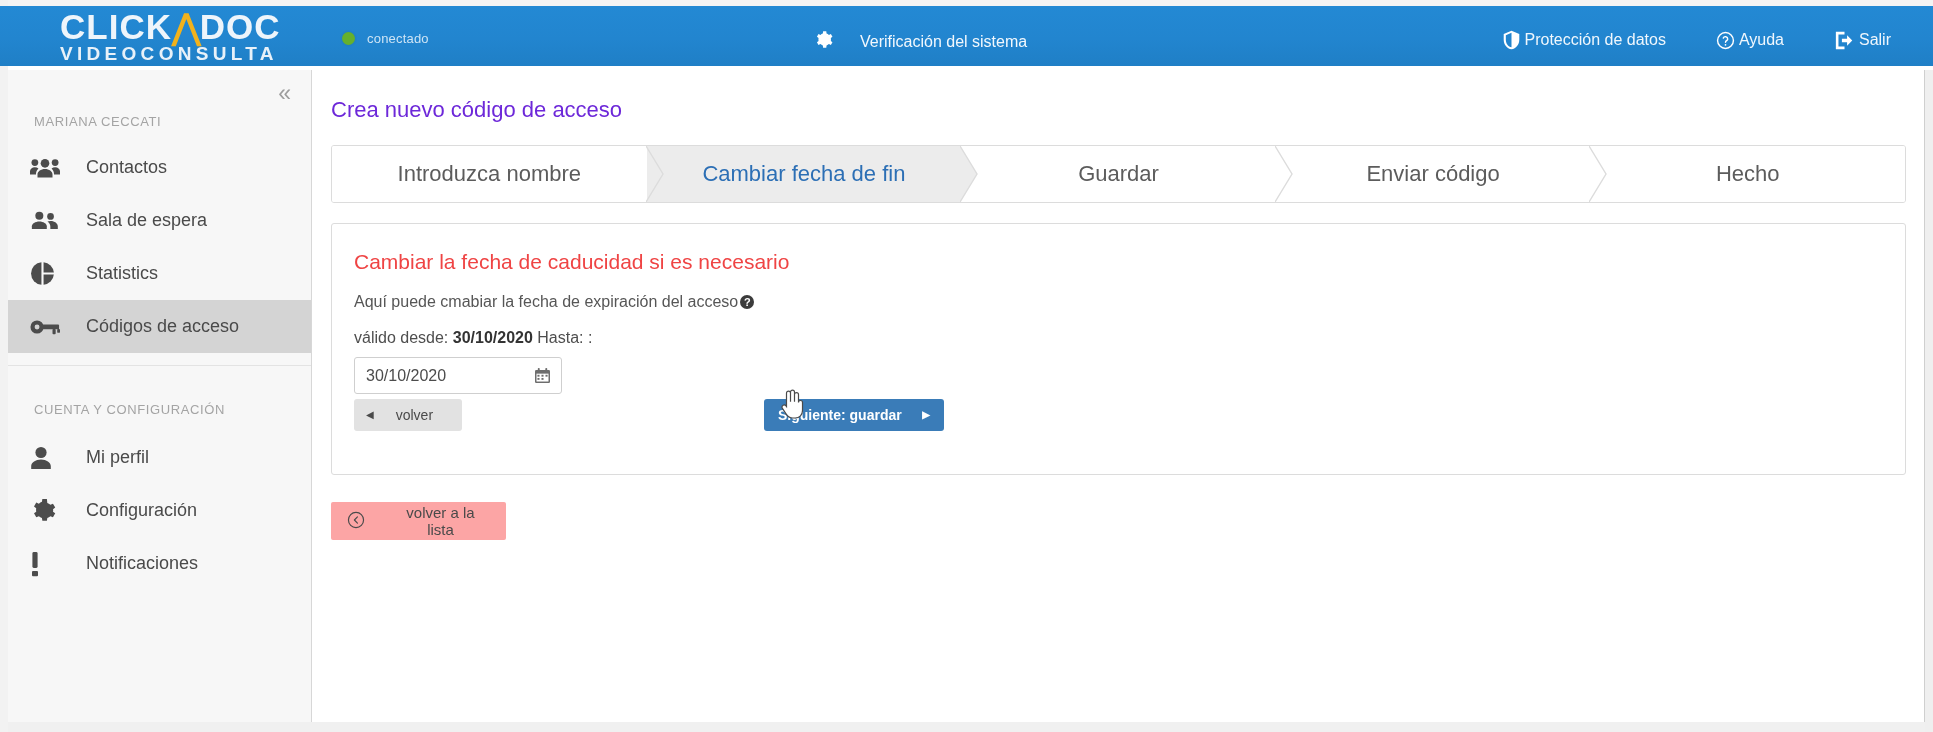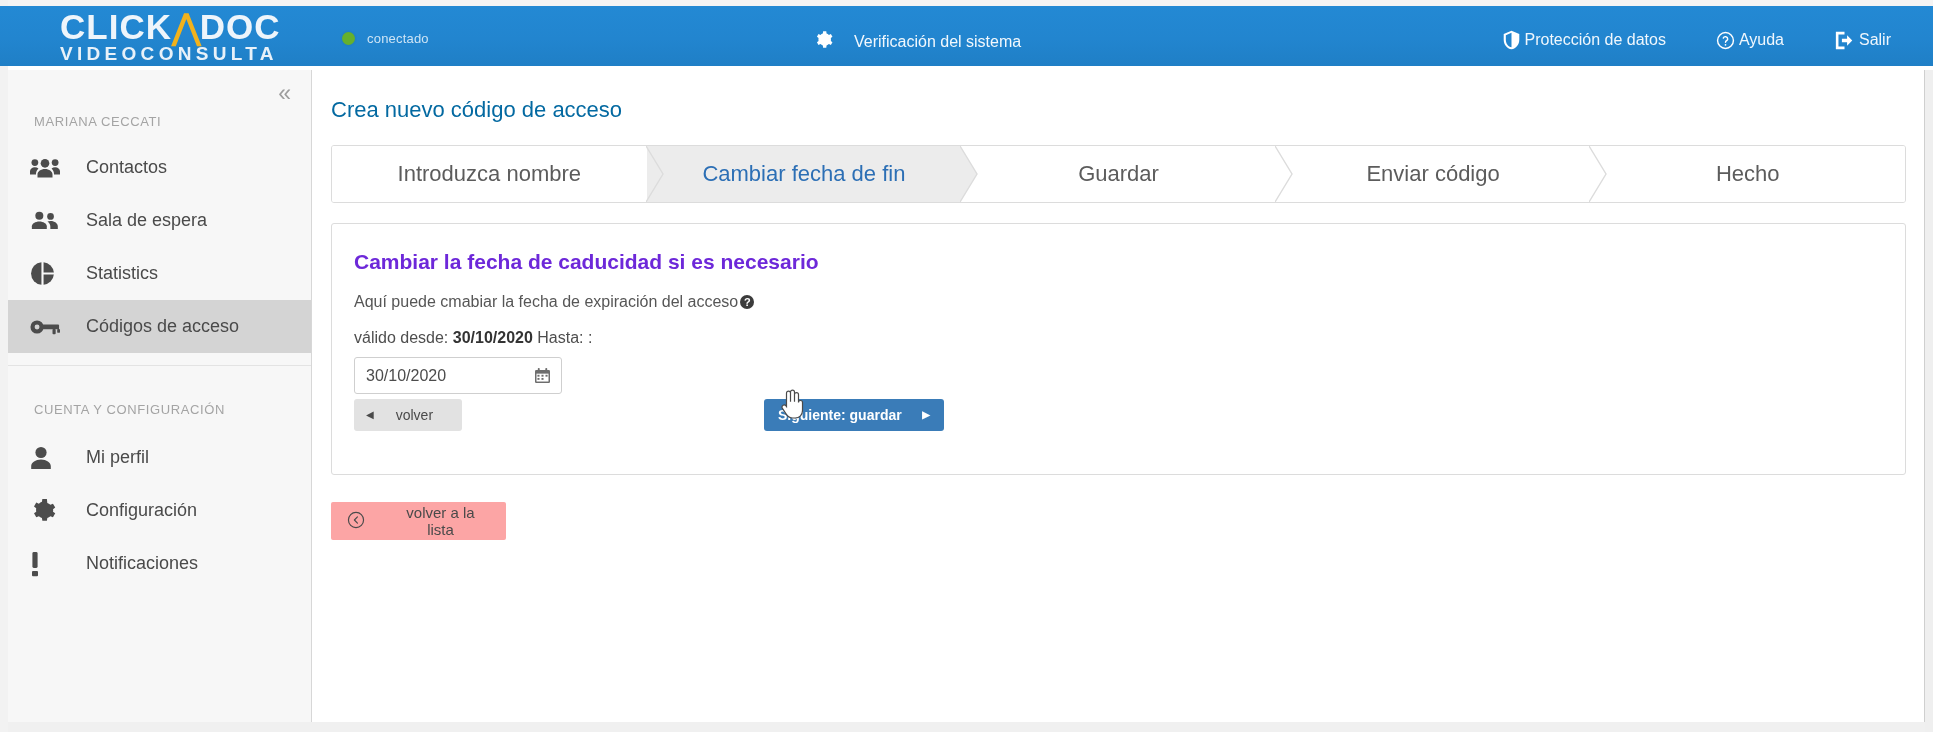--- a/index.html
+++ b/index.html
@@ -73,21 +73,21 @@
     color: #cde4f5;
     letter-spacing: .2px;
   }
 
   .topnav-center {
     position: absolute;
     left: 814px;
     top: 24px;
     display: flex;
     align-items: center;
-    gap: 21px;
+    gap: 27px;
     color: #f2f8fd;
     text-align: right;
   }
   .topnav-right {
     position: absolute;
     right: 42px;
     top: 24px;
     display: flex;
     align-items: center;
     gap: 50px;
@@ -163,21 +163,21 @@
     left: 313px;
     top: 70px;
     width: 1612px;
     height: 652px;
     background: #ffffff;
     border-right: 1px solid #cfcfcf;
   }
 
   .page-title {
     font-size: 22px;
-    color: #0369a1;
+    color: #6d28d9;
     padding: 27px 0 0 18px;
     font-weight: normal;
   }
 
   
   .steps-wrap {
     margin: 22px 18px 0 18px;
     border: 1px solid #dcdcdc;
     border-radius: 3px;
     background: #fff;
@@ -214,23 +214,23 @@
   .card {
     margin: 20px 18px 0 18px;
     border: 1px solid #dcdcdc;
     border-radius: 3px;
     background: #fff;
     height: 252px;
     position: relative;
   }
   .card-title {
     font-size: 21px;
-    color: #6d28d9;
+    color: #ef4444;
     padding: 26px 0 0 22px;
-    font-weight: bold;
+    font-weight: normal;
   }
   .card-sub {
     font-size: 16px;
     color: #565656;
     padding: 19px 0 0 22px;
     display: flex;
     align-items: center;
   }
   .help-dot {
     display: inline-flex;

